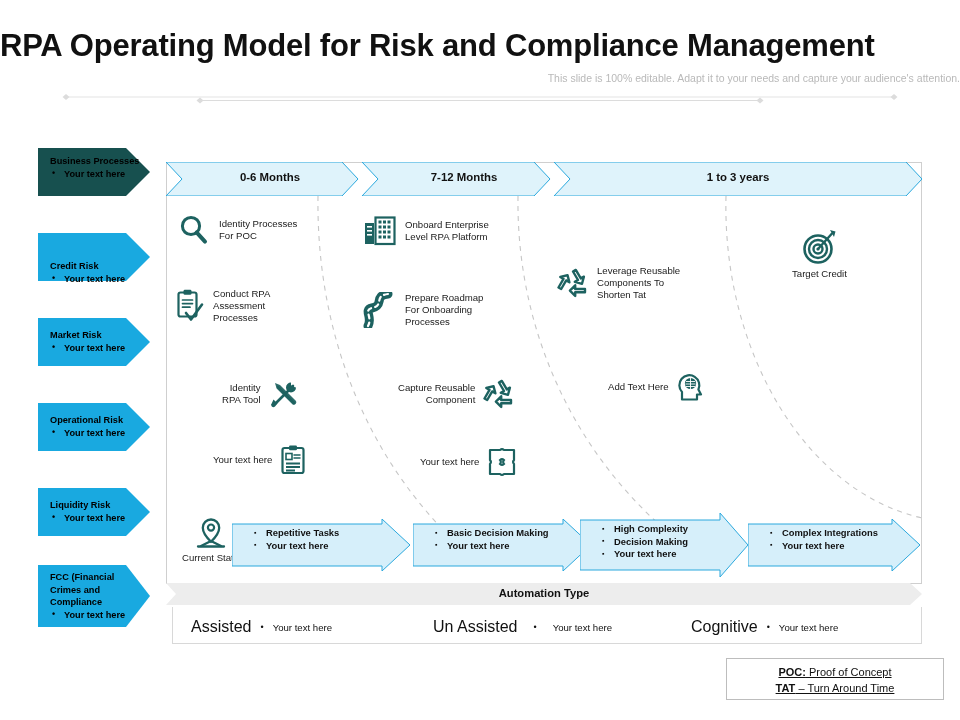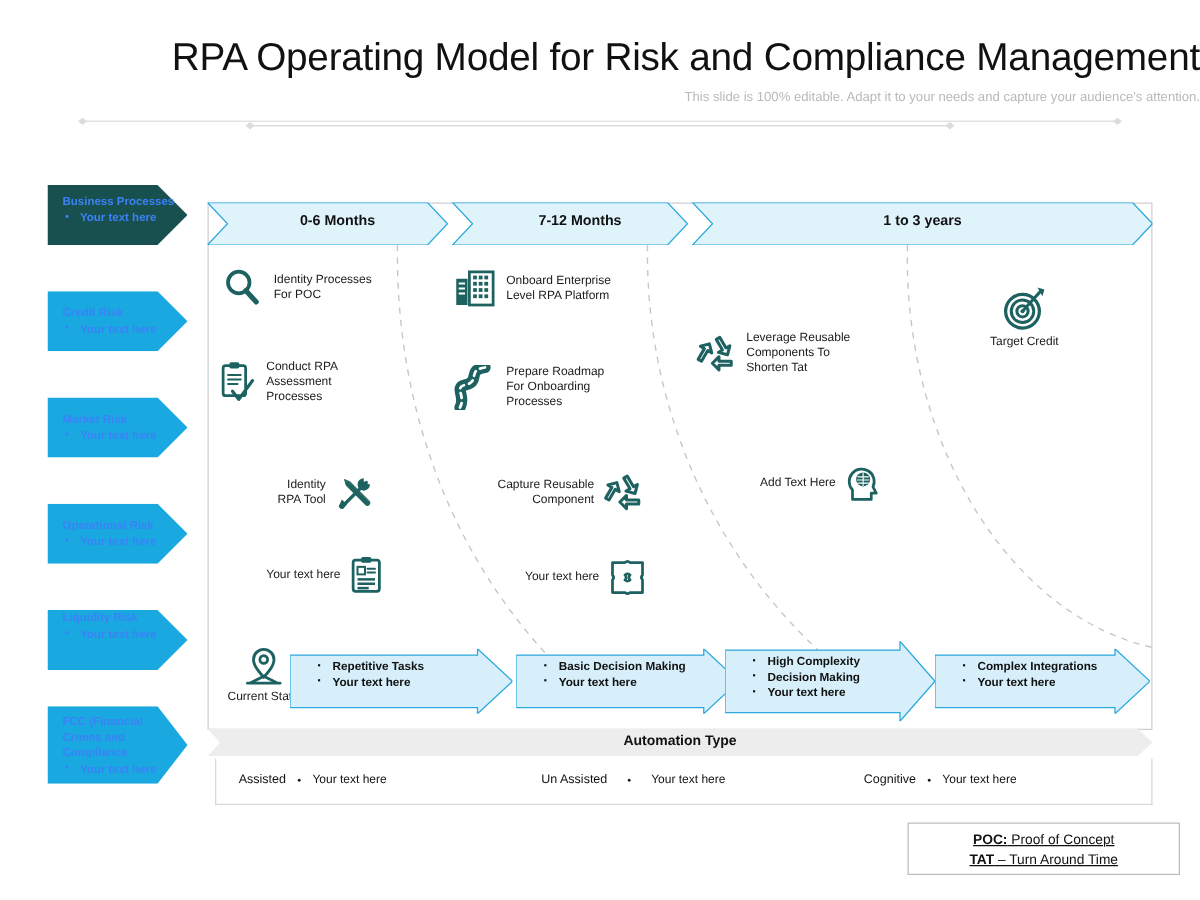--- a/index.html
+++ b/index.html
@@ -9,38 +9,38 @@
     font-family:"Liberation Sans", sans-serif;
     color:#111;
     overflow:hidden;
     position:relative;
   }
   .slide{position:absolute;inset:0;}
 
   
   .title{
     position:absolute;left:0;right:0;top:28px;
-    text-align:right;
-    font-size:31px;font-weight:400;color:#111;
+    text-align:left;
+    font-size:31px;font-weight:700;color:#111;
     letter-spacing:-0.2px;
     white-space:nowrap;
   }
   .subtitle{
     position:absolute;left:0;right:0;top:72px;
     text-align:right;
     font-size:10.5px;color:#b9b9b9;font-weight:400;
   }
   .divider{position:absolute;left:60px;top:94px;width:840px;height:10px;}
 
   
   .leftcol{position:absolute;left:38px;top:148px;width:130px;}
   .larrow{
     position:relative;
     width:112px;
-    color:#3b82f6;
+    color:#000000;
     margin-bottom:6px;
   }
   .larrow .shape{
     position:absolute;inset:0;
   }
   .larrow .txt{
     position:relative;
     padding:7px 6px 7px 12px;
     font-size:9.2px;
     line-height:12.6px;
@@ -110,21 +110,21 @@
   .autoband .lbl{
     position:absolute;left:0;right:0;top:4px;text-align:center;
     font-size:11.2px;font-weight:700;color:#111;
   }
   .autorow{
     position:absolute;left:172px;top:607px;width:748px;height:36px;
     border:1px solid #d8d8d8;border-top:none;
     background:#fff;
   }
   .autoitem{position:absolute;top:11px;display:flex;align-items:center;gap:9px;white-space:nowrap;}
-  .autoitem .k{font-size:10px;color:#111;}
+  .autoitem .k{font-size:16px;color:#111;}
   .autoitem .d{font-size:9px;color:#111;}
   .autoitem .v{font-size:9.6px;color:#111;}
 
   
   .legend{
     position:absolute;left:726px;top:658px;width:218px;height:42px;
     border:1px solid #bdbdbd;background:#fff;
     padding:5px 0 0 0;
     box-sizing:border-box;
     text-decoration:underline;
@@ -162,21 +162,21 @@
       <div class="txt">
         <span>Business Processes</span>
         <span class="sub">Your text here</span>
       </div>
     </div>
 
     <div class="larrow" style="height:48px;margin-top:37px;">
       <svg class="shape" viewBox="0 0 112 48" preserveAspectRatio="none">
         <polygon points="0,0 88,0 112,24 88,48 0,48" fill="#19a9e0"></polygon>
       </svg>
-      <div class="txt" style="padding-top:11px;">
+      <div class="txt" style="padding-top:27px;">
         <span>Credit Risk</span>
         <span class="sub">Your text here</span>
       </div>
     </div>
 
     <div class="larrow" style="height:48px;margin-top:37px;">
       <svg class="shape" viewBox="0 0 112 48" preserveAspectRatio="none">
         <polygon points="0,0 88,0 112,24 88,48 0,48" fill="#19a9e0"></polygon>
       </svg>
       <div class="txt" style="padding-top:11px;">
@@ -192,21 +192,21 @@
       <div class="txt" style="padding-top:11px;">
         <span>Operational Risk</span>
         <span class="sub">Your text here</span>
       </div>
     </div>
 
     <div class="larrow" style="height:48px;margin-top:37px;">
       <svg class="shape" viewBox="0 0 112 48" preserveAspectRatio="none">
         <polygon points="0,0 88,0 112,24 88,48 0,48" fill="#19a9e0"></polygon>
       </svg>
-      <div class="txt" style="padding-top:0;">
+      <div class="txt" style="padding-top:11px;">
         <span>Liquidity Risk</span>
         <span class="sub">Your text here</span>
       </div>
     </div>
 
     <div class="larrow" style="height:62px;margin-top:29px;">
       <svg class="shape" viewBox="0 0 112 62" preserveAspectRatio="none">
         <polygon points="0,0 88,0 112,31 88,62 0,62" fill="#19a9e0"></polygon>
       </svg>
       <div class="txt" style="padding-top:6px;">

